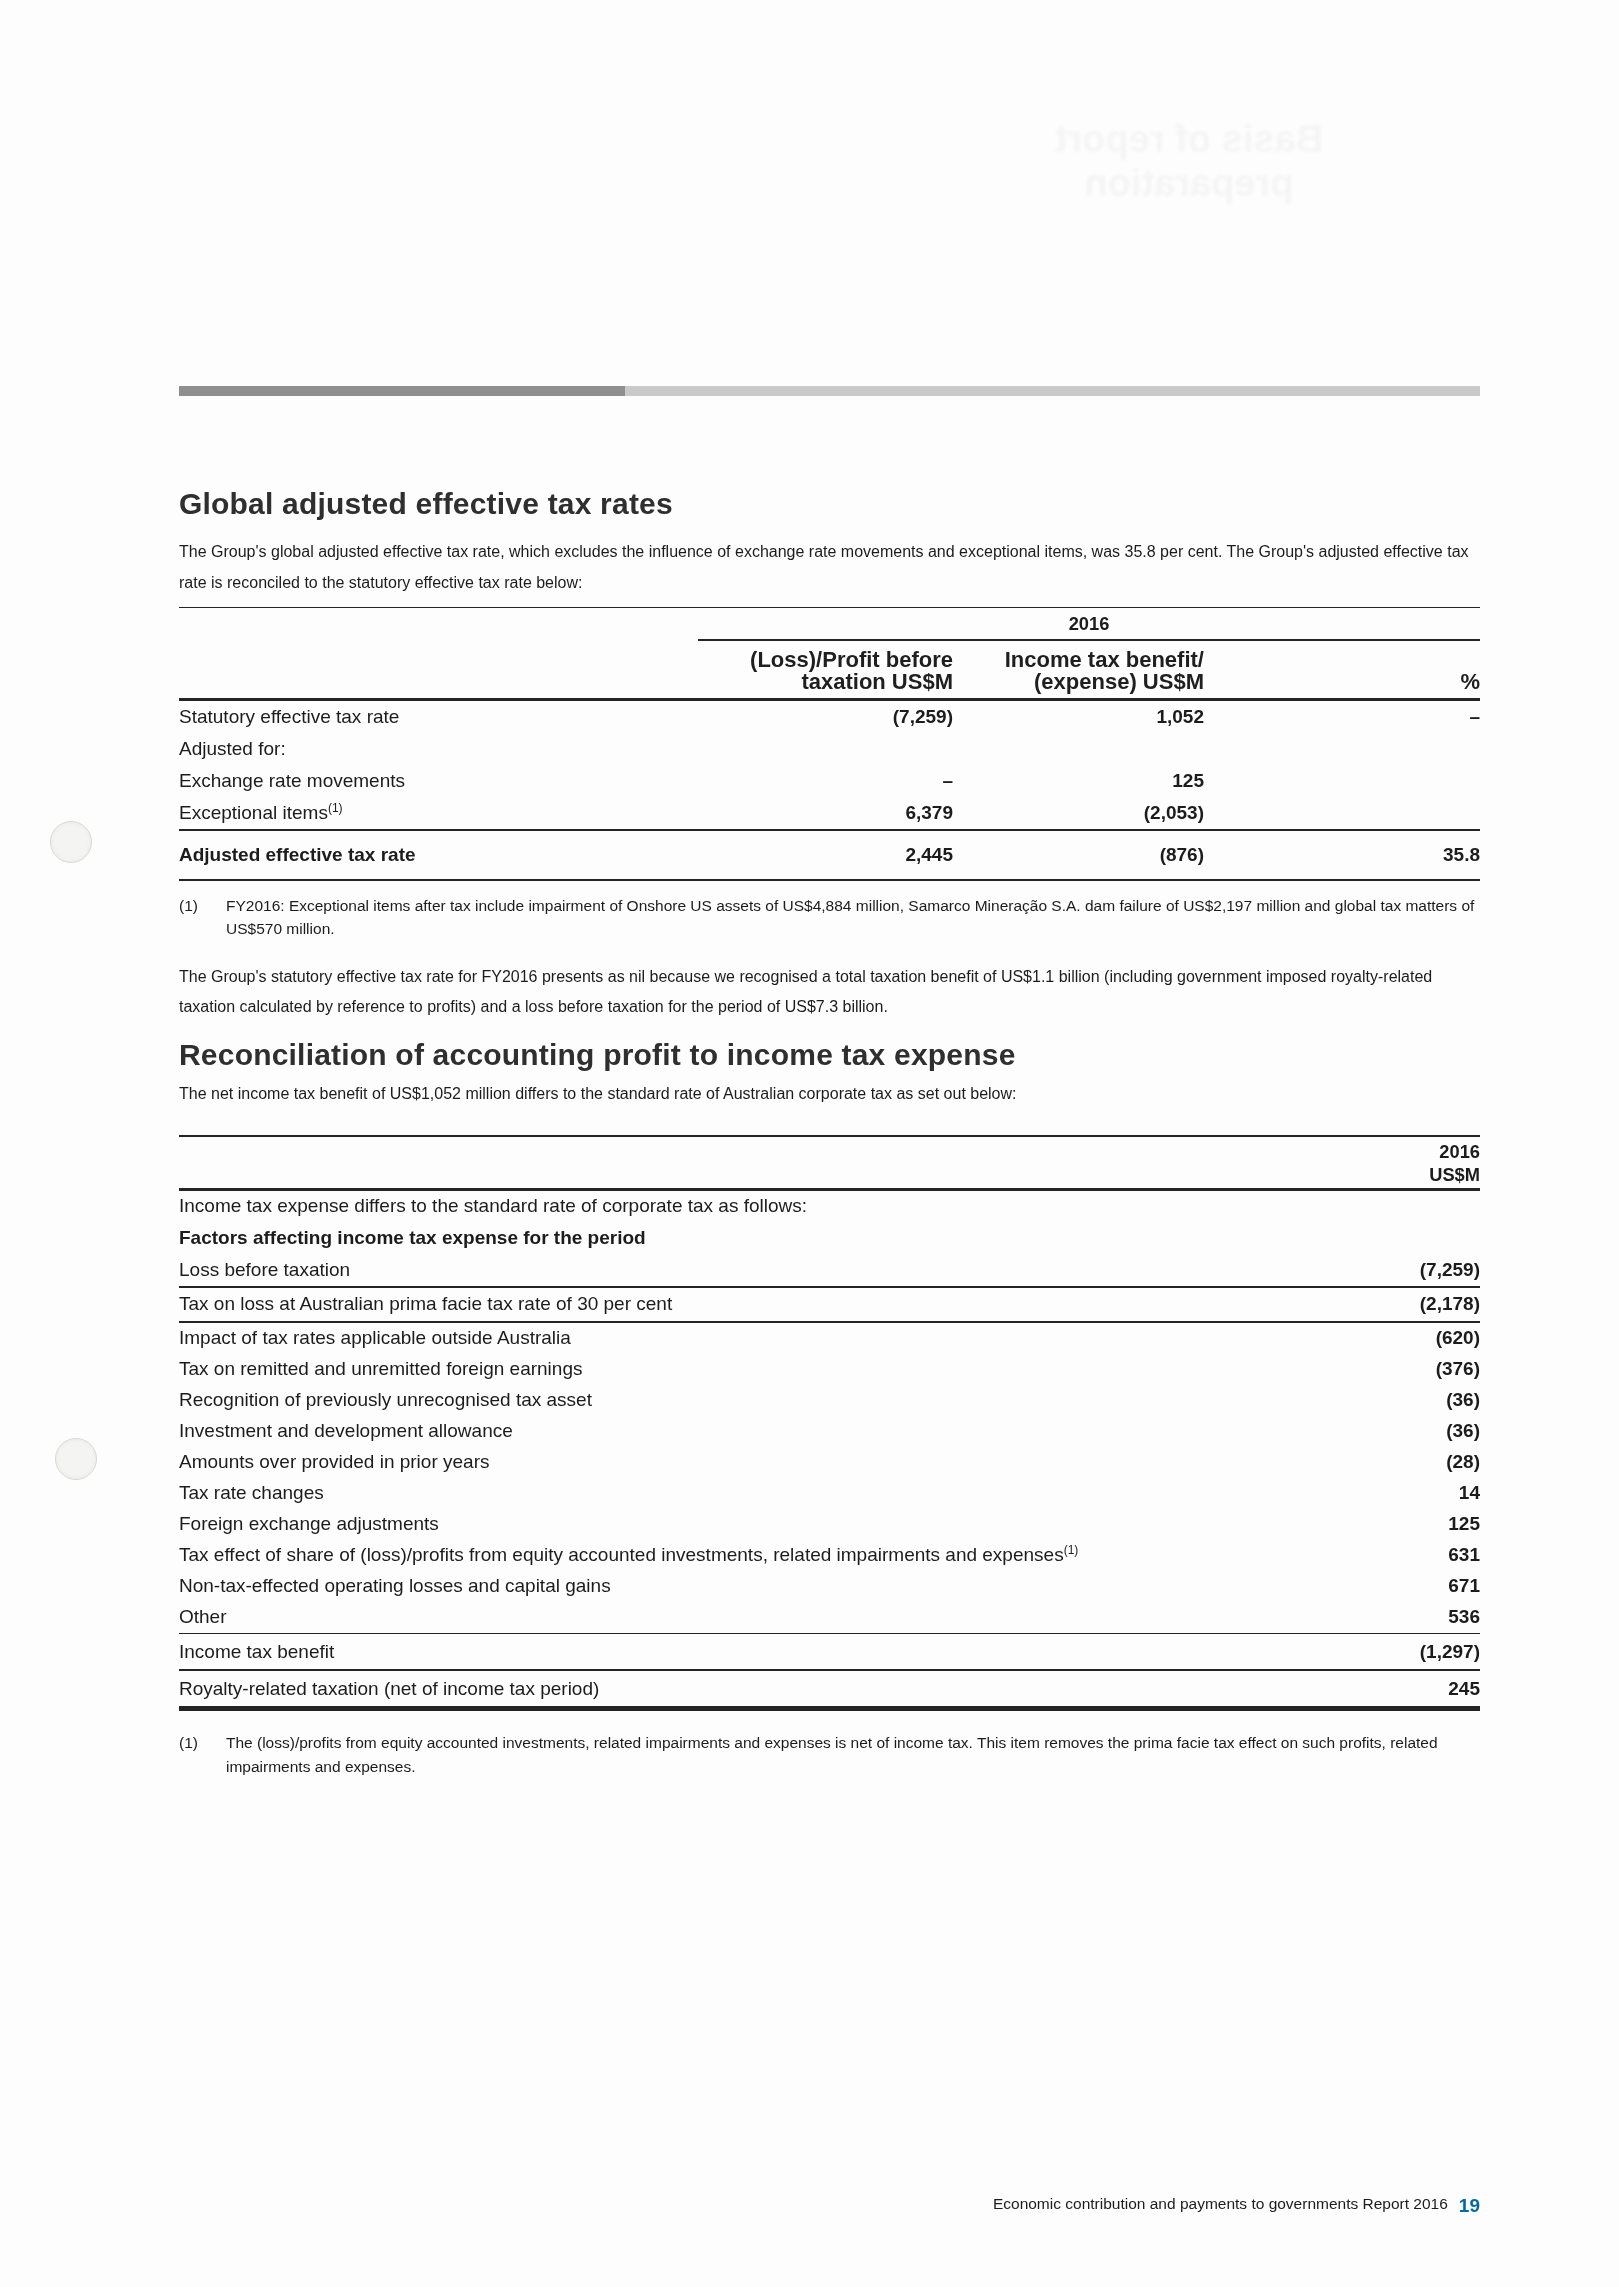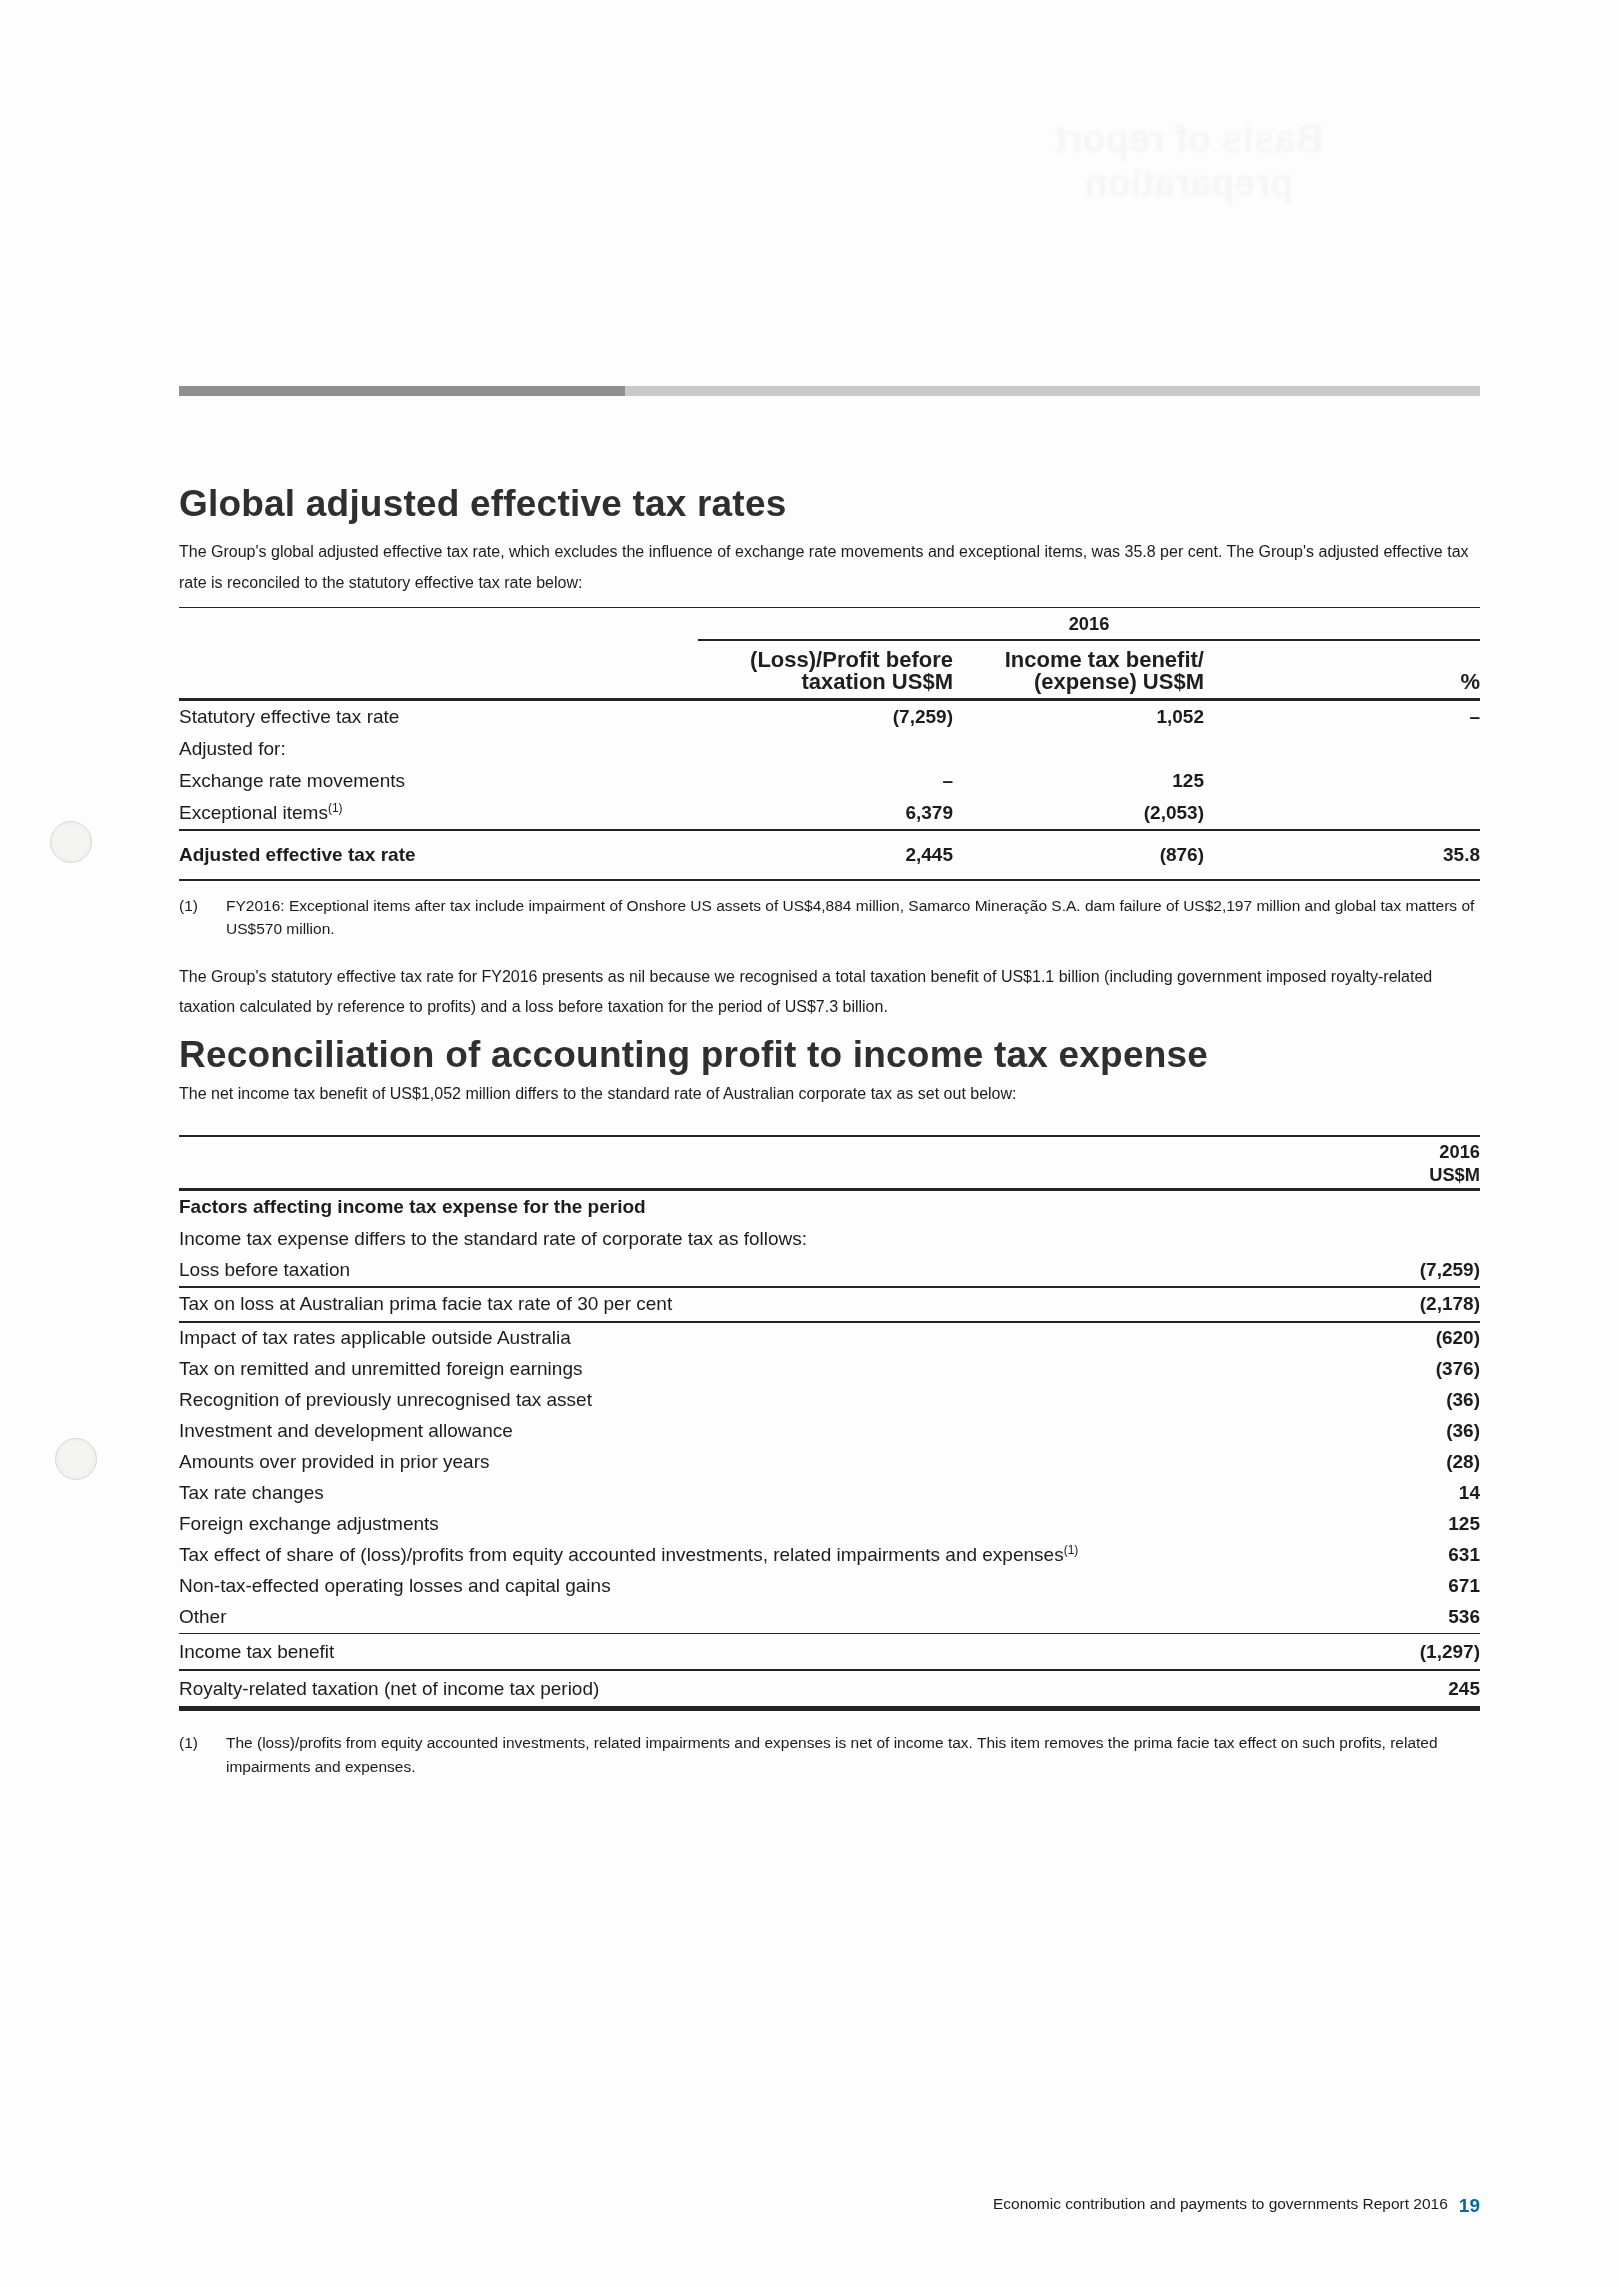--- a/index.html
+++ b/index.html
@@ -30,21 +30,21 @@
 
   .content { position:absolute; left:179px; top:386px; width:1301px; }
 
   
   .topbar { display:flex; height:10px; width:100%; }
   .topbar .seg-dark { width:446px; background:#8f8f8f; }
   .topbar .seg-light { flex:1; background:#c9c9c9; }
 
   h1.section-heading {
     margin-top:90px;
-    font-size:37px; line-height:35px; font-weight:bold;
+    font-size:30px; line-height:35px; font-weight:bold;
     color:#2f2f2f; letter-spacing:0.2px;
   }
   h1.section-heading.second { margin-top:14.6px; }
   p.body-text {
     margin-top:14.6px;
     font-size:16px; line-height:31px; color:#1c1c1c;
   }
   p.body-text.statutory { margin-top:22px; line-height:30px; }
   p.body-text.recon-intro { margin-top:7.3px; line-height:30px; }
 
@@ -193,26 +193,26 @@
 
     <div class="table2">
       <div class="rule r3"></div>
 
       <div class="t2-header">
         <div>2016</div>
         <div>US$M</div>
       </div>
       <div class="rule r3"></div>
 
+      <div class="t2-row">
+        <div class="lbl">Income tax expense differs to the standard rate of corporate tax as follows:</div>
+        <div class="val"></div>
+      </div>
       <div class="t2-row bold-label h36">
         <div class="lbl">Factors affecting income tax expense for the period</div>
-        <div class="val"></div>
-      </div>
-      <div class="t2-row">
-        <div class="lbl">Income tax expense differs to the standard rate of corporate tax as follows:</div>
         <div class="val"></div>
       </div>
       <div class="t2-row">
         <div class="lbl">Loss before taxation</div>
         <div class="val">(7,259)</div>
       </div>
 
       <div class="rule r2"></div>
 
       <div class="t2-row h36">

